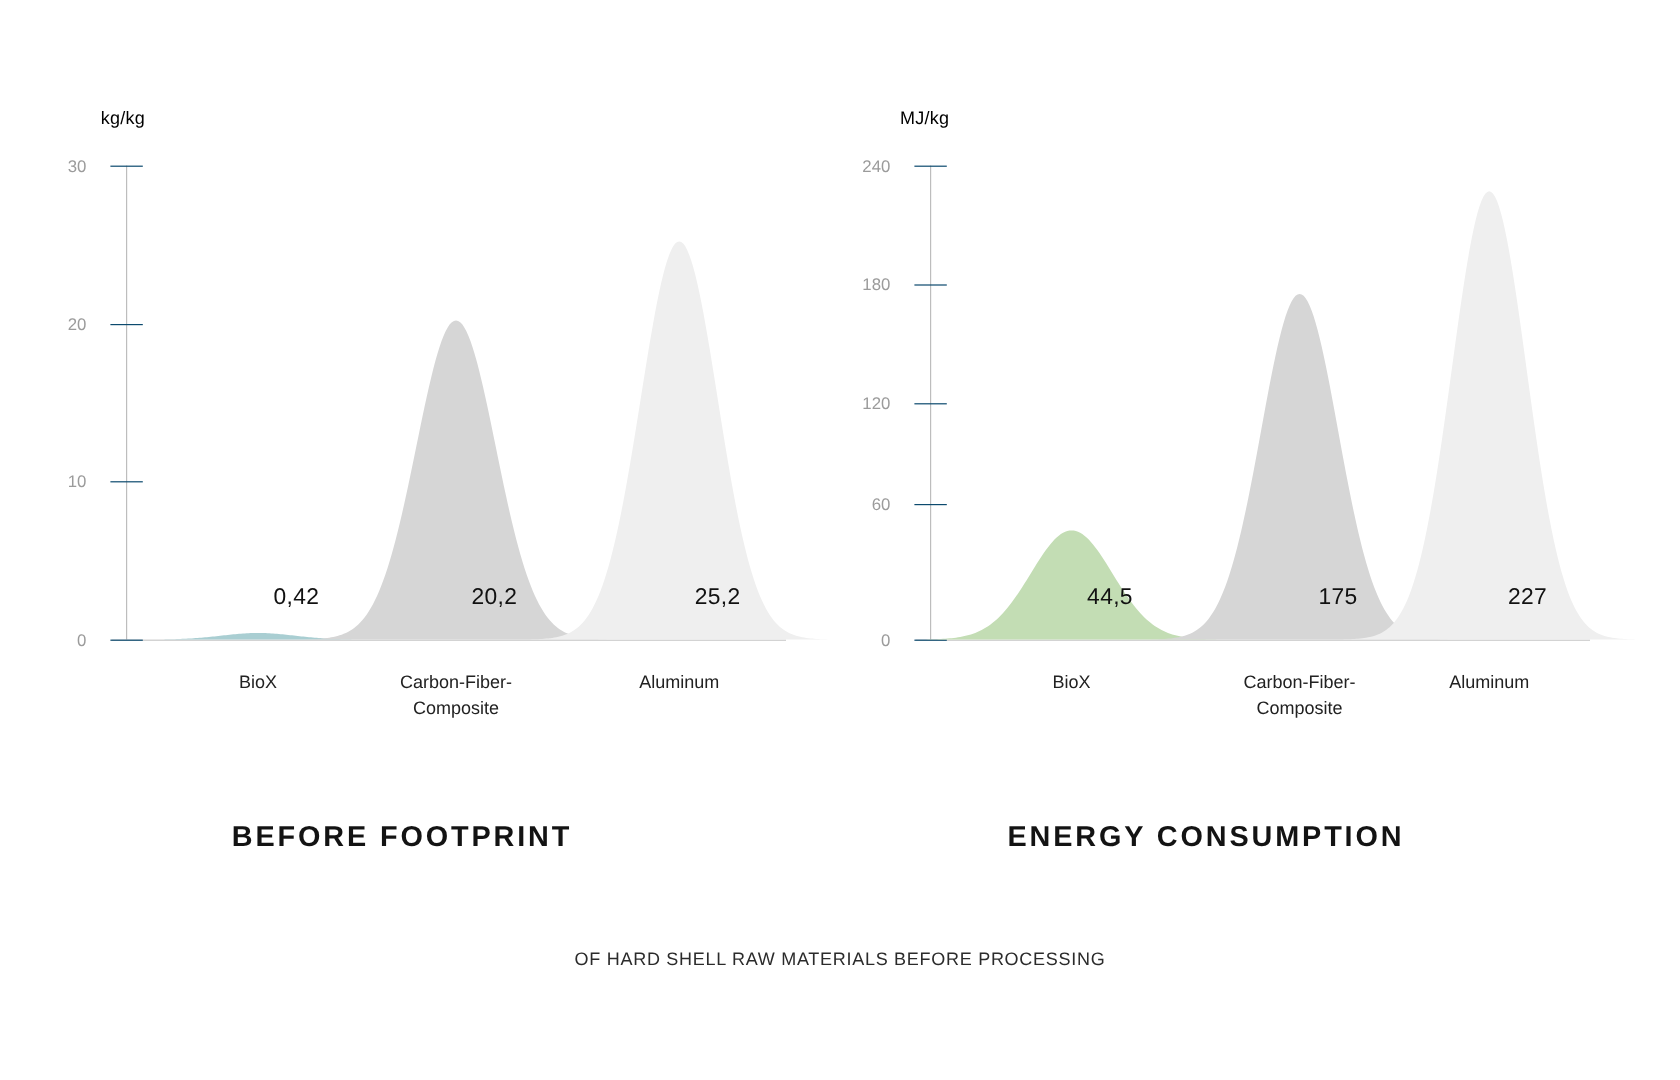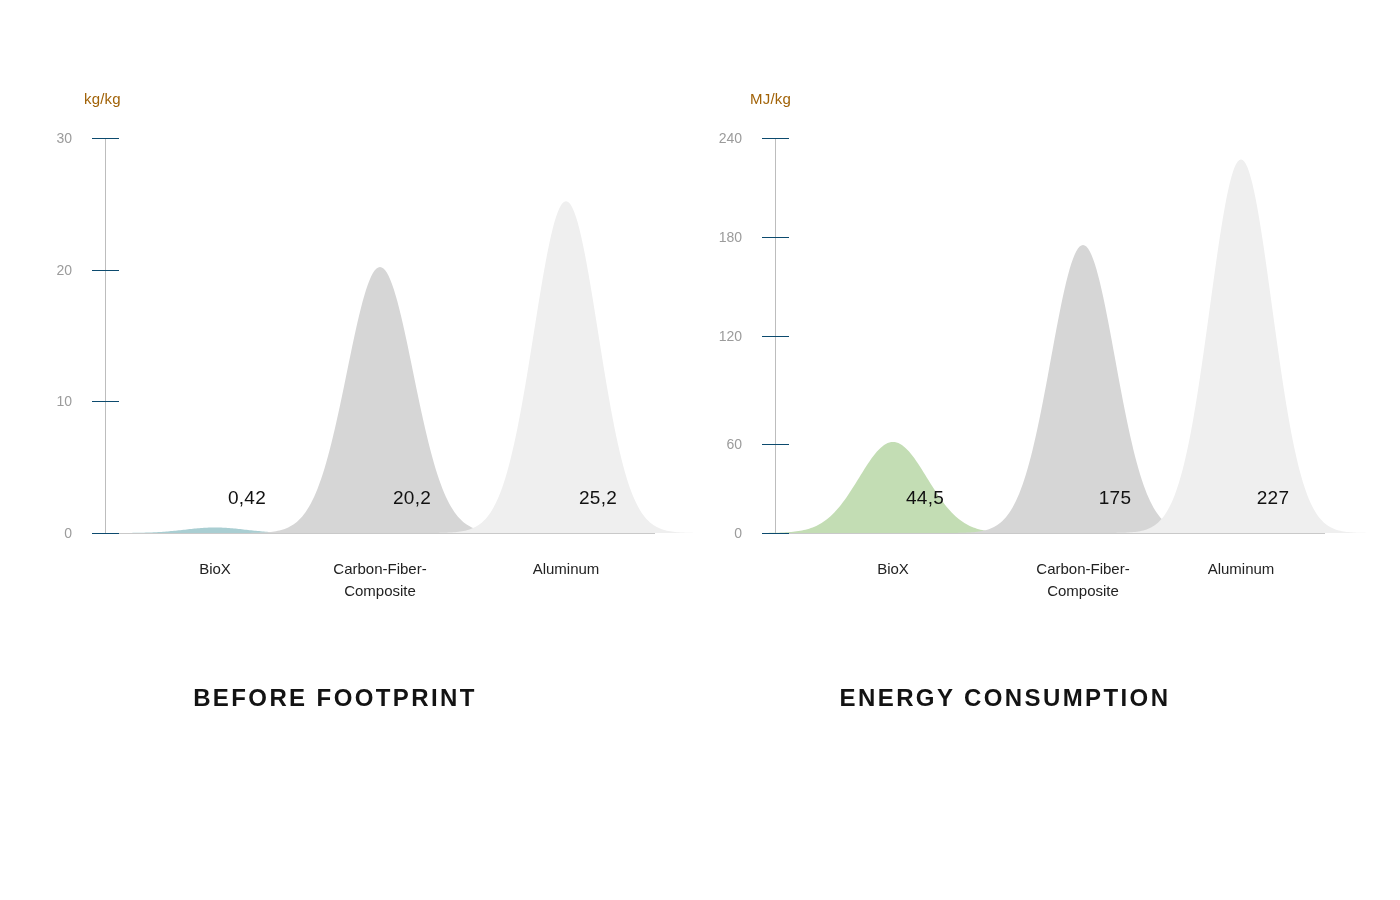--- a/index.html
+++ b/index.html
@@ -31,21 +31,21 @@
     width: 670px;
     height: 900px;
   }
   #panel-carbon { left: 0px; }
   #panel-energy { left: 670px; }
 
   
   .unit-label {
     position: absolute;
     font-size: 15px;
-    color: #a16207;
+    color: #000000;
     letter-spacing: 0.2px;
     white-space: nowrap;
   }
 
   
   .plot {
     position: absolute;
     left: 105px;
     top: 138px;
     width: 550px;
@@ -197,21 +197,21 @@
 
       <div class="tick" style="top:0px;">
         <span class="tick-label">240</span>
       </div>
       <div class="tick" style="top:98.75px;">
         <span class="tick-label">180</span>
       </div>
       <div class="tick" style="top:197.5px;">
         <span class="tick-label">120</span>
       </div>
-      <div class="tick" style="top:306px;text-align:right;">
+      <div class="tick" style="top:282px;text-align:right;">
         <span class="tick-label">60</span>
       </div>
       <div class="tick" style="top:395px;">
         <span class="tick-label">0</span>
       </div>
 
       <svg class="curves" id="curves-energy" viewBox="0 0 550 395" preserveAspectRatio="none">
           <path d="M-24.80,394.99 L-23.02,394.98 L-21.23,394.98 L-19.45,394.97 L-17.66,394.97 L-15.88,394.96 L-14.09,394.95 L-12.31,394.94 L-10.52,394.93 L-8.74,394.91 L-6.95,394.89 L-5.17,394.87 L-3.38,394.84 L-1.60,394.81 L0.19,394.78 L1.97,394.73 L3.76,394.68 L5.54,394.62 L7.33,394.54 L9.11,394.46 L10.90,394.36 L12.68,394.25 L14.47,394.12 L16.25,393.97 L18.04,393.79 L19.82,393.59 L21.61,393.36 L23.39,393.10 L25.18,392.81 L26.96,392.47 L28.75,392.10 L30.53,391.67 L32.32,391.20 L34.10,390.66 L35.89,390.07 L37.67,389.41 L39.46,388.68 L41.24,387.88 L43.03,387.00 L44.81,386.03 L46.60,384.97 L48.38,383.81 L50.17,382.56 L51.95,381.20 L53.74,379.74 L55.53,378.18 L57.31,376.50 L59.09,374.71 L60.88,372.81 L62.66,370.79 L64.45,368.67 L66.23,366.44 L68.02,364.11 L69.80,361.67 L71.59,359.15 L73.38,356.54 L75.16,353.85 L76.94,351.10 L78.73,348.29 L80.52,345.44 L82.30,342.55 L84.09,339.66 L85.87,336.76 L87.66,333.89 L89.44,331.04 L91.22,328.25 L93.01,325.53 L94.79,322.90 L96.58,320.37 L98.36,317.96 L100.15,315.70 L101.94,313.60 L103.72,311.67 L105.50,309.93 L107.29,308.39 L109.07,307.07 L110.86,305.97 L112.64,305.11 L114.43,304.49 L116.22,304.11 L118.00,303.99 L119.78,304.11 L121.57,304.49 L123.36,305.11 L125.14,305.97 L126.93,307.07 L128.71,308.39 L130.50,309.93 L132.28,311.67 L134.06,313.60 L135.85,315.70 L137.63,317.96 L139.42,320.37 L141.21,322.90 L142.99,325.53 L144.78,328.25 L146.56,331.04 L148.34,333.89 L150.13,336.76 L151.91,339.66 L153.70,342.55 L155.49,345.44 L157.27,348.29 L159.06,351.10 L160.84,353.85 L162.63,356.54 L164.41,359.15 L166.19,361.67 L167.98,364.11 L169.76,366.44 L171.55,368.67 L173.34,370.79 L175.12,372.81 L176.91,374.71 L178.69,376.50 L180.47,378.18 L182.26,379.74 L184.05,381.20 L185.83,382.56 L187.62,383.81 L189.40,384.97 L191.19,386.03 L192.97,387.00 L194.75,387.88 L196.54,388.68 L198.32,389.41 L200.11,390.07 L201.90,390.66 L203.68,391.20 L205.47,391.67 L207.25,392.10 L209.04,392.47 L210.82,392.81 L212.61,393.10 L214.39,393.36 L216.17,393.59 L217.96,393.79 L219.75,393.97 L221.53,394.12 L223.31,394.25 L225.10,394.36 L226.89,394.46 L228.67,394.54 L230.46,394.62 L232.24,394.68 L234.02,394.73 L235.81,394.78 L237.60,394.81 L239.38,394.84 L241.17,394.87 L242.95,394.89 L244.74,394.91 L246.52,394.93 L248.31,394.94 L250.09,394.95 L251.88,394.96 L253.66,394.97 L255.44,394.97 L257.23,394.98 L259.01,394.98 L260.80,394.99 L260.80,395 L-24.80,395 Z" fill="#c3ddb4" stroke="none"></path>
           <path d="M173.60,394.96 L175.28,394.95 L176.96,394.93 L178.64,394.92 L180.32,394.90 L182.00,394.88 L183.68,394.85 L185.36,394.81 L187.04,394.77 L188.72,394.72 L190.40,394.66 L192.08,394.59 L193.76,394.51 L195.44,394.41 L197.12,394.29 L198.80,394.15 L200.48,393.98 L202.16,393.79 L203.84,393.56 L205.52,393.29 L207.20,392.98 L208.88,392.62 L210.56,392.21 L212.24,391.73 L213.92,391.18 L215.60,390.54 L217.28,389.82 L218.96,389.00 L220.64,388.06 L222.32,387.01 L224.00,385.81 L225.68,384.47 L227.36,382.96 L229.04,381.28 L230.72,379.41 L232.40,377.32 L234.08,375.01 L235.76,372.47 L237.44,369.67 L239.12,366.60 L240.80,363.25 L242.48,359.59 L244.16,355.63 L245.84,351.34 L247.52,346.72 L249.20,341.76 L250.88,336.45 L252.56,330.78 L254.24,324.77 L255.92,318.40 L257.60,311.68 L259.28,304.62 L260.96,297.23 L262.64,289.53 L264.32,281.54 L266.00,273.28 L267.68,264.78 L269.36,256.07 L271.04,247.18 L272.72,238.15 L274.40,229.03 L276.08,219.87 L277.76,210.71 L279.44,201.60 L281.12,192.60 L282.80,183.77 L284.48,175.16 L286.16,166.82 L287.84,158.82 L289.52,151.22 L291.20,144.06 L292.88,137.40 L294.56,131.29 L296.24,125.79 L297.92,120.92 L299.60,116.73 L301.28,113.26 L302.96,110.53 L304.64,108.56 L306.32,107.38 L308.00,106.98 L309.68,107.38 L311.36,108.56 L313.04,110.53 L314.72,113.26 L316.40,116.73 L318.08,120.92 L319.76,125.79 L321.44,131.29 L323.12,137.40 L324.80,144.06 L326.48,151.22 L328.16,158.82 L329.84,166.82 L331.52,175.16 L333.20,183.77 L334.88,192.60 L336.56,201.60 L338.24,210.71 L339.92,219.87 L341.60,229.03 L343.28,238.15 L344.96,247.18 L346.64,256.07 L348.32,264.78 L350.00,273.28 L351.68,281.54 L353.36,289.53 L355.04,297.23 L356.72,304.62 L358.40,311.68 L360.08,318.40 L361.76,324.77 L363.44,330.78 L365.12,336.45 L366.80,341.76 L368.48,346.72 L370.16,351.34 L371.84,355.63 L373.52,359.59 L375.20,363.25 L376.88,366.60 L378.56,369.67 L380.24,372.47 L381.92,375.01 L383.60,377.32 L385.28,379.41 L386.96,381.28 L388.64,382.96 L390.32,384.47 L392.00,385.81 L393.68,387.01 L395.36,388.06 L397.04,389.00 L398.72,389.82 L400.40,390.54 L402.08,391.18 L403.76,391.73 L405.44,392.21 L407.12,392.62 L408.80,392.98 L410.48,393.29 L412.16,393.56 L413.84,393.79 L415.52,393.98 L417.20,394.15 L418.88,394.29 L420.56,394.41 L422.24,394.51 L423.92,394.59 L425.60,394.66 L427.28,394.72 L428.96,394.77 L430.64,394.81 L432.32,394.85 L434.00,394.88 L435.68,394.90 L437.36,394.92 L439.04,394.93 L440.72,394.95 L442.40,394.96 L442.40,395 L173.60,395 Z" fill="#d6d6d6" stroke="none"></path>
           <path d="M335.80,394.94 L337.43,394.93 L339.05,394.91 L340.68,394.89 L342.31,394.87 L343.94,394.84 L345.56,394.80 L347.19,394.76 L348.82,394.71 L350.45,394.64 L352.07,394.56 L353.70,394.47 L355.33,394.36 L356.96,394.23 L358.58,394.08 L360.21,393.89 L361.84,393.68 L363.47,393.43 L365.09,393.13 L366.72,392.79 L368.35,392.38 L369.98,391.92 L371.60,391.38 L373.23,390.76 L374.86,390.04 L376.49,389.22 L378.11,388.28 L379.74,387.22 L381.37,386.00 L383.00,384.63 L384.63,383.08 L386.25,381.34 L387.88,379.39 L389.51,377.20 L391.13,374.77 L392.76,372.07 L394.39,369.08 L396.02,365.77 L397.64,362.14 L399.27,358.16 L400.90,353.81 L402.53,349.07 L404.15,343.93 L405.78,338.37 L407.41,332.38 L409.04,325.94 L410.66,319.05 L412.29,311.70 L413.92,303.90 L415.55,295.63 L417.17,286.92 L418.80,277.76 L420.43,268.18 L422.06,258.20 L423.69,247.83 L425.31,237.11 L426.94,226.08 L428.57,214.78 L430.19,203.25 L431.82,191.55 L433.45,179.72 L435.08,167.83 L436.70,155.95 L438.33,144.13 L439.96,132.46 L441.59,121.00 L443.21,109.83 L444.84,99.02 L446.47,88.64 L448.10,78.78 L449.73,69.49 L451.35,60.86 L452.98,52.94 L454.61,45.79 L456.24,39.48 L457.86,34.05 L459.49,29.54 L461.12,26.00 L462.75,23.45 L464.37,21.91 L466.00,21.40 L467.63,21.91 L469.25,23.45 L470.88,26.00 L472.51,29.54 L474.14,34.05 L475.76,39.48 L477.39,45.79 L479.02,52.94 L480.65,60.86 L482.27,69.49 L483.90,78.78 L485.53,88.64 L487.16,99.02 L488.79,109.83 L490.41,121.00 L492.04,132.46 L493.67,144.13 L495.30,155.95 L496.92,167.83 L498.55,179.72 L500.18,191.55 L501.81,203.25 L503.43,214.78 L505.06,226.08 L506.69,237.11 L508.31,247.83 L509.94,258.20 L511.57,268.18 L513.20,277.76 L514.83,286.92 L516.45,295.63 L518.08,303.90 L519.71,311.70 L521.34,319.05 L522.96,325.94 L524.59,332.38 L526.22,338.37 L527.85,343.93 L529.47,349.07 L531.10,353.81 L532.73,358.16 L534.36,362.14 L535.98,365.77 L537.61,369.08 L539.24,372.07 L540.87,374.77 L542.49,377.20 L544.12,379.39 L545.75,381.34 L547.38,383.08 L549.00,384.63 L550.63,386.00 L552.26,387.22 L553.88,388.28 L555.51,389.22 L557.14,390.04 L558.77,390.76 L560.39,391.38 L562.02,391.92 L563.65,392.38 L565.28,392.79 L566.90,393.13 L568.53,393.43 L570.16,393.68 L571.79,393.89 L573.42,394.08 L575.04,394.23 L576.67,394.36 L578.30,394.47 L579.93,394.56 L581.55,394.64 L583.18,394.71 L584.81,394.76 L586.44,394.80 L588.06,394.84 L589.69,394.87 L591.32,394.89 L592.95,394.91 L594.57,394.93 L596.20,394.94 L596.20,395 L335.80,395 Z" fill="#efefef" stroke="none"></path>
@@ -223,13 +223,14 @@
 
       <div class="cat-label" style="left:118px; top:420px;">BioX</div>
       <div class="cat-label" style="left:308px; top:420px;">Carbon-Fiber-
 Composite</div>
       <div class="cat-label" style="left:466px; top:420px;">Aluminum</div>
     </div>
 
     <div class="panel-title">ENERGY CONSUMPTION</div>
   </div>
 
+  <div class="caption">OF HARD SHELL RAW MATERIALS BEFORE PROCESSING</div>
 </div>
 
 </body></html>

